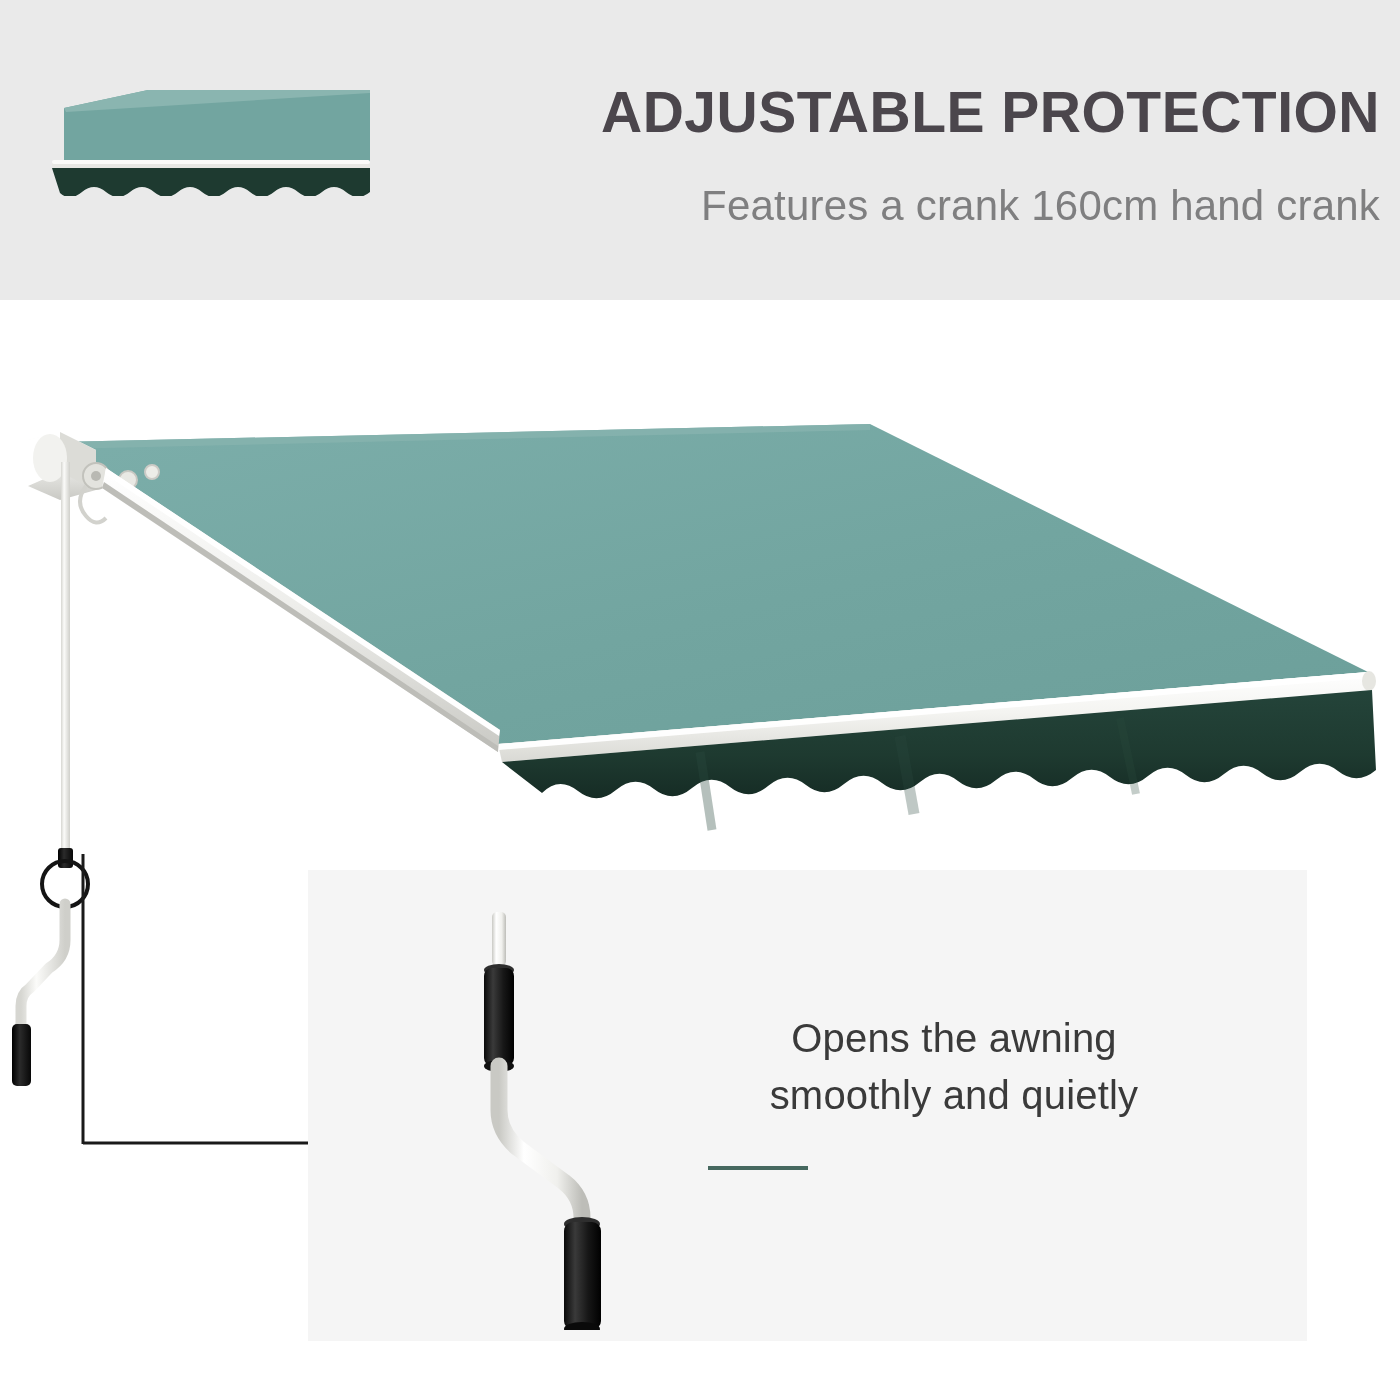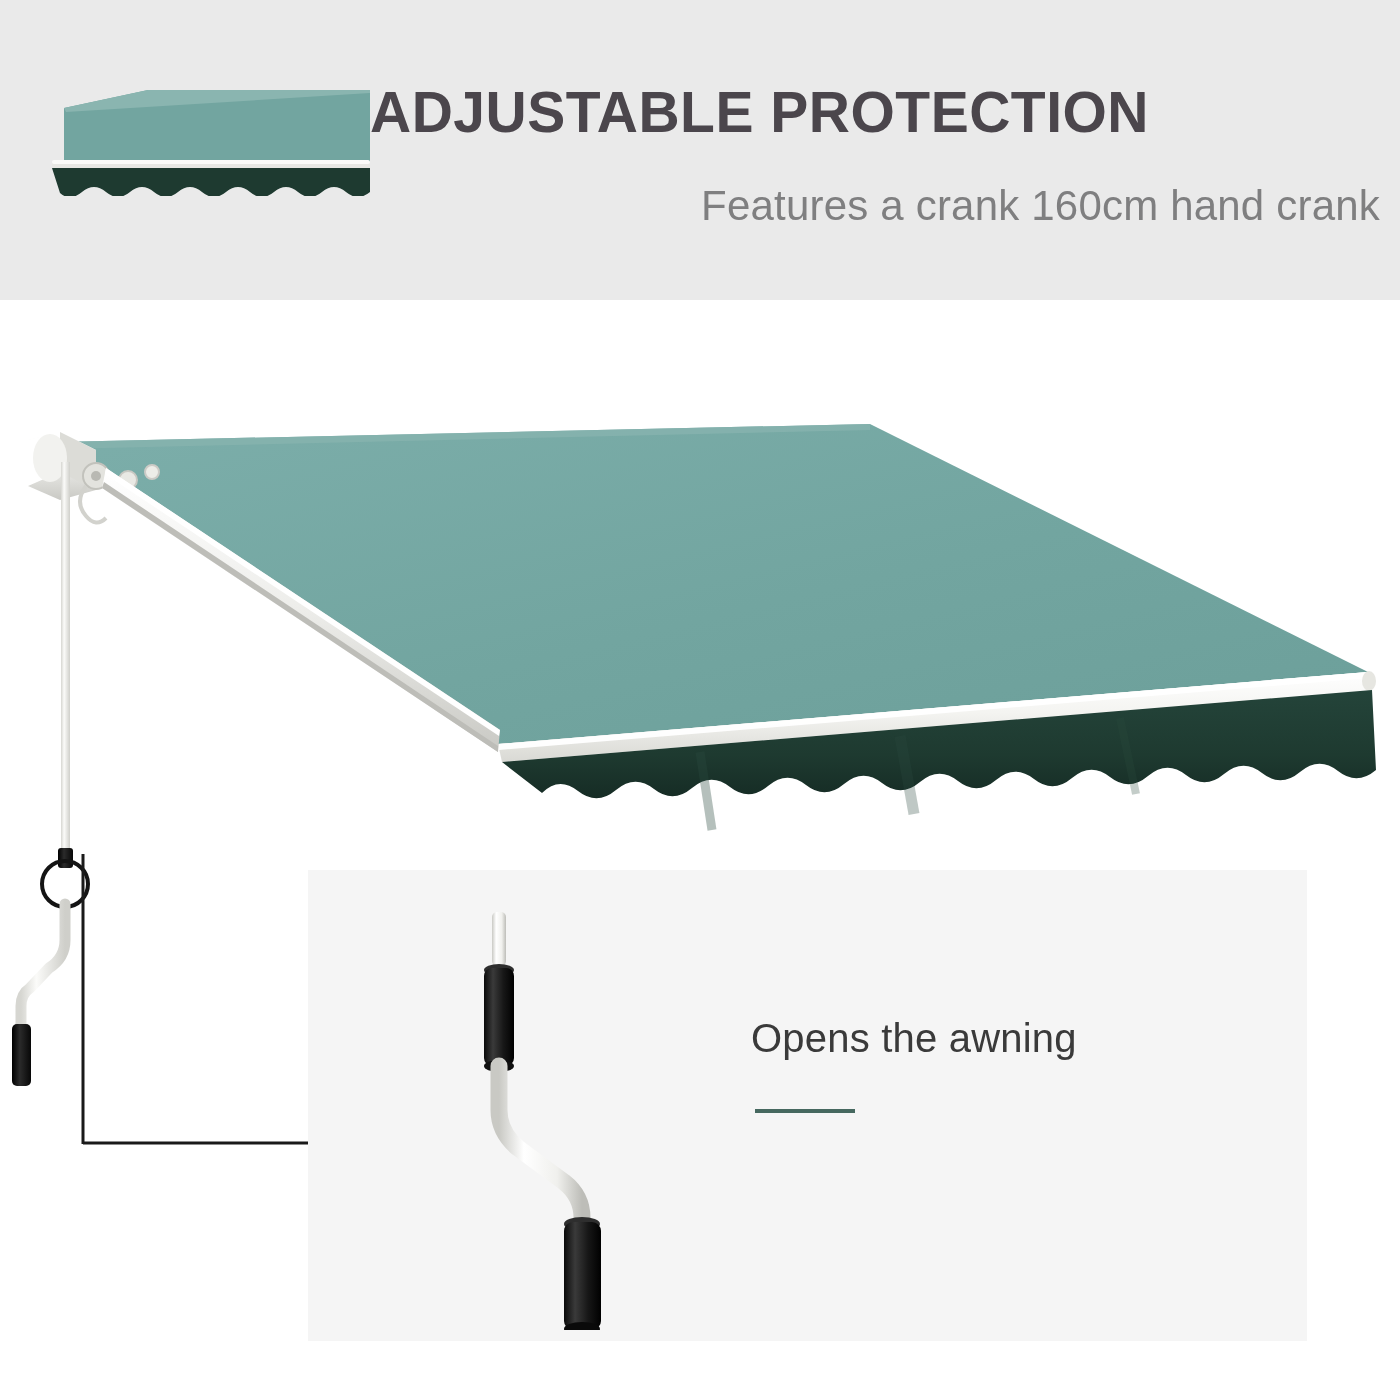--- a/index.html
+++ b/index.html
@@ -16,20 +16,21 @@
     position:absolute; left:0; top:0; width:1400px; height:300px;
     background:#eaeaea;
   }
   .thumb-wrap {
     position:absolute; left:30px; top:76px; width:340px; height:120px;
   }
   .thumb-svg { display:block; width:340px; height:120px; }
 
   .header-title {
     position:absolute; left:370px; top:84px; width:1010px;
+    text-align:right;
     font-size:57px; font-weight:bold; letter-spacing:0.5px;
     color:#4b464c; line-height:1.0;
     white-space:nowrap;
   }
   .header-subtitle {
     position:absolute; left:370px; top:183px; width:1010px;
     text-align:right;
     font-size:42px; font-weight:normal; letter-spacing:0.2px;
     color:#7f7f80; line-height:1.1;
     white-space:nowrap;
@@ -51,21 +52,21 @@
   .inset-panel {
     position:absolute; left:308px; top:870px; width:999px; height:471px;
     background:#f5f5f5;
   }
   .inset-crank-wrap {
     position:absolute; left:60px; top:10px; width:330px; height:450px;
   }
   .inset-crank-svg { display:block; width:330px; height:450px; }
 
   .inset-text-block {
-    position:absolute; left:443px; top:140px; width:500px;
+    position:absolute; left:396px; top:140px; width:500px;text-align:center;
   }
   .inset-caption {
     font-size:40px; font-weight:300; color:#3a3a3a;
     line-height:1.42; letter-spacing:0.2px;
   }
   .inset-rule {
     margin-top:42px; margin-left:4px;
     width:100px; height:4px; background:#46685f;
   }
 </style>
@@ -226,17 +227,18 @@
         <path d="M131,186 L131,230 q0,22 19,38 L196,302 q18,14 18,36 L214,344" stroke="url(#rodGrad2)" stroke-width="17" fill="none" stroke-linecap="round" stroke-linejoin="round"></path>
 
         <ellipse cx="214" cy="344" rx="18" ry="7" fill="#2e2e2e"></ellipse>
         <rect x="196" y="342" width="37" height="108" rx="9" fill="url(#gripGrad2)"></rect>
         <ellipse cx="214" cy="449" rx="18" ry="7" fill="#0a0a0a"></ellipse>
       </svg>
     </div>
 
     <div class="inset-text-block">
       <div class="inset-caption">Opens the awning</div>
+      <div class="inset-caption">smoothly and quietly</div>
       <div class="inset-rule"></div>
     </div>
   </div>
 
 </div>
 
 </body></html>

